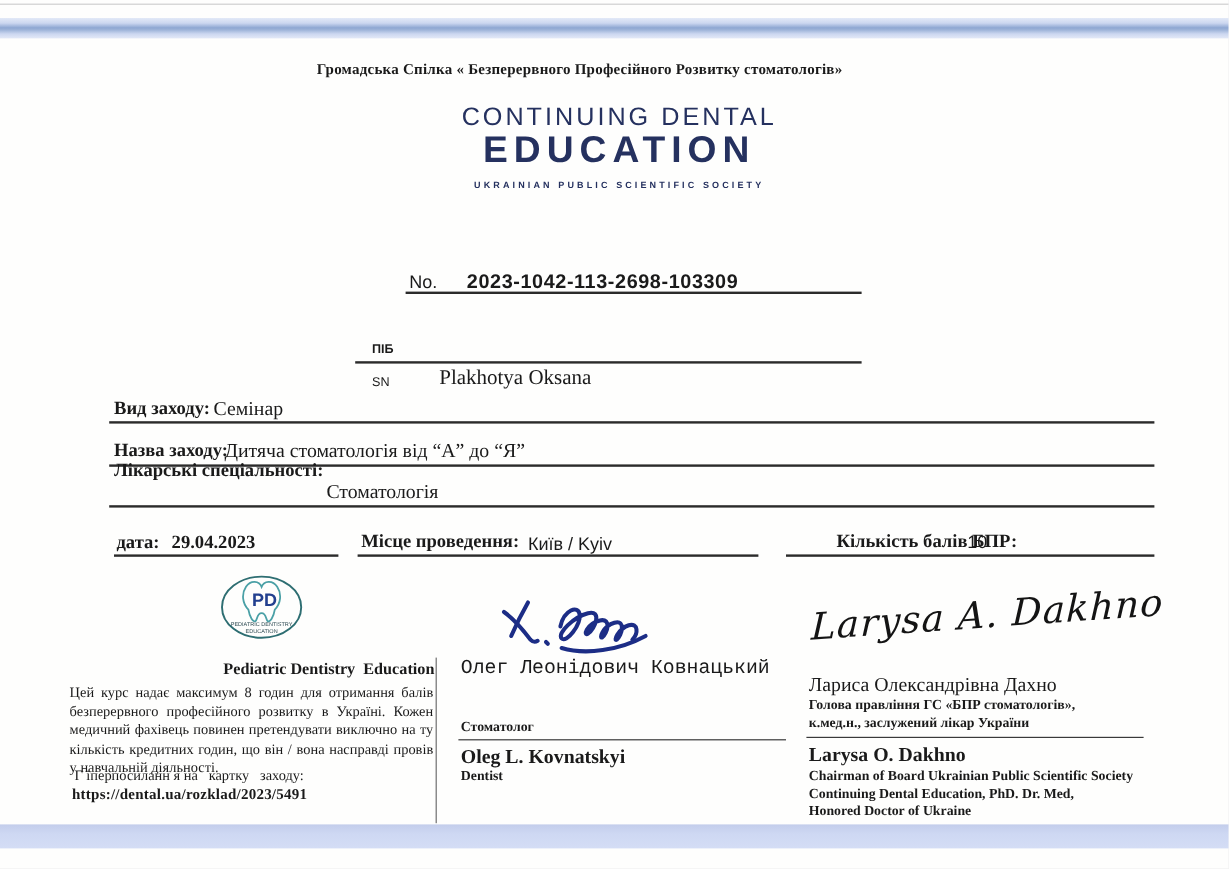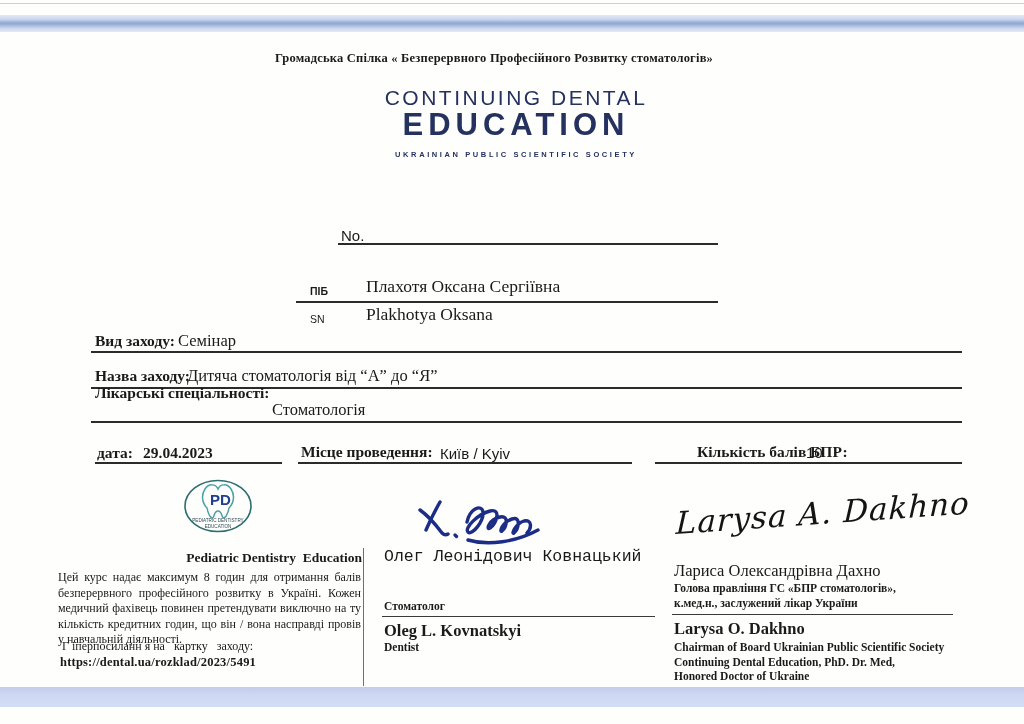--- a/index.html
+++ b/index.html
@@ -11,21 +11,21 @@
   .abs{position:absolute;}
   .pre{white-space:pre-wrap;}
   
   .edge-line-top{top:3px;left:0;width:1024px;height:1px;background:#cfcfcf;}
   .scan-stripe-top{top:15px;left:0;width:1024px;height:17px;
     background:linear-gradient(180deg,#e3e9f7 0%,#ccd7f0 25%,#8ea7d2 48%,#9db3d8 58%,#ccd7f0 78%,#e3e9f7 100%);}
   .scan-stripe-bottom{top:687px;left:0;width:1024px;height:20px;
     background:linear-gradient(180deg,#c3cdeb 0%,#ced8f3 40%,#d4ddf5 100%);}
   
   .society{top:51px;left:0;width:966px;text-align:center;
-    font-size:12.5px;font-weight:700;letter-spacing:.2px;margin-left:11px;}
+    font-size:12.5px;font-weight:700;letter-spacing:.2px;}
   .brand{top:86px;left:0;width:1032px;text-align:center;color:#25315f;
     font-family:"Liberation Sans", sans-serif;}
   .brand-l1{font-size:21px;font-weight:400;letter-spacing:2.5px;}
   .brand-l2{font-size:31px;font-weight:700;letter-spacing:5px;margin-top:-3px;}
   .brand-l3{font-size:7.5px;font-weight:700;letter-spacing:2.6px;margin-top:7px;}
   
   .title{top:180px;left:0;width:956px;text-align:center;font-size:34px;letter-spacing:.5px;}
   .no-label{top:227px;left:341px;font-family:"Liberation Sans", sans-serif;font-size:15px;font-weight:400;}
   .no-value{top:226px;left:389px;font-family:"Liberation Sans", sans-serif;font-size:16.5px;font-weight:700;letter-spacing:.5px;}
   .rule{background:#2b2b2b;height:2px;}
@@ -62,24 +62,24 @@
   <div class="abs scan-stripe-bottom"></div>
 
   <div class="abs society">Громадська Спілка « Безперервного Професійного Розвитку стоматологів»</div>
   <div class="abs brand">
     <div class="brand-l1">CONTINUING DENTAL</div>
     <div class="brand-l2">EDUCATION</div>
     <div class="brand-l3">UKRAINIAN PUBLIC SCIENTIFIC SOCIETY</div>
   </div>
 
   <div class="abs no-label">No.</div>
+  <div class="abs no-value">2023-1042-113-2698-103309</div>
   <div class="abs rule" style="top:243px;left:338px;width:380px;"></div>
 
   <div class="abs pib-label">ПІБ</div>
-  <div class="abs pib-value">Плахотя Оксана Сергіївна</div>
   <div class="abs rule" style="top:301px;left:296px;width:422px;"></div>
   <div class="abs sn-label">SN</div>
   <div class="abs sn-value">Plakhotya Oksana</div>
 
   <div class="abs f-label" style="top:332px;left:95px;">Вид заходу:</div>
   <div class="abs f-value" style="top:331px;left:178px;">Семінар</div>
   <div class="abs rule" style="top:351px;left:91px;width:871px;"></div>
 
   <div class="abs f-label" style="top:367px;left:95px;">Назва заходу:</div>
   <div class="abs f-value" style="top:366px;left:187px;">Дитяча стоматологія від “А” до “Я”</div>

